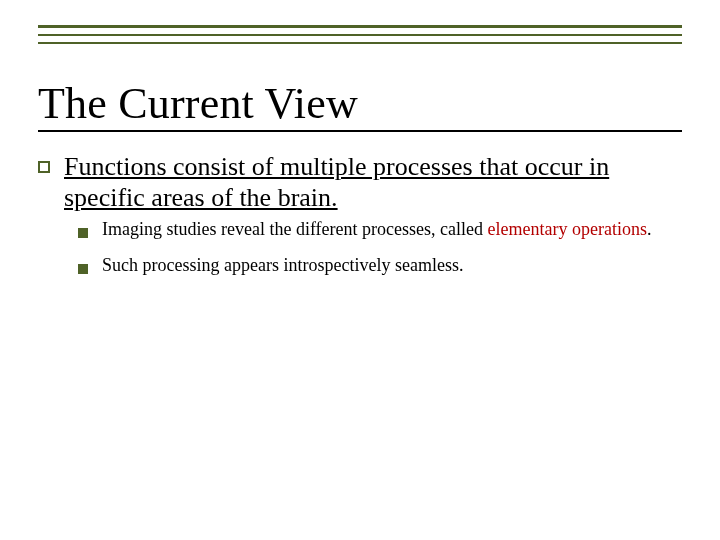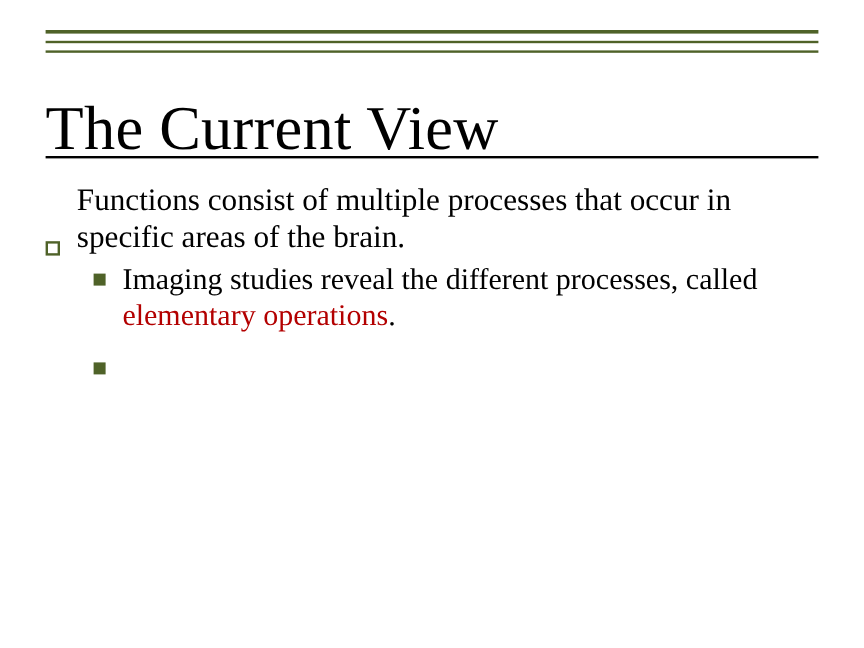--- a/index.html
+++ b/index.html
@@ -28,21 +28,21 @@
     background: #4f6228;
     margin-bottom: 6px;
   }
   .rule.thin {
     height: 2px;
   }
   .title {
     position: absolute;
     top: 78px;
     left: 38px;
-    font-size: 52px;
+    font-size: 44px;
     font-weight: normal;
     letter-spacing: 0.2px;
   }
   .title-underline {
     position: absolute;
     top: 130px;
     left: 38px;
     right: 38px;
     height: 2px;
     background: #000;
@@ -50,37 +50,38 @@
   .content {
     position: absolute;
     top: 152px;
     left: 38px;
     right: 26px;
     font-size: 26px;
     line-height: 1.18;
   }
   .bullet-l1 {
     display: flex;
-    align-items: flex-end;
+    align-items: flex-start;
     margin-bottom: 6px;
+    text-decoration: underline;
   }
   .bullet-l1 .marker {
     width: 12px;
     height: 12px;
     border: 2px solid #4f6228;
     box-sizing: border-box;
     margin-top: 9px;
     margin-right: 14px;
     flex: 0 0 auto;
   }
   .bullet-l2 {
     display: flex;
     align-items: flex-start;
     margin-left: 40px;
-    font-size: 25px;
+    font-size: 18px;
     line-height: 1.2;
     margin-bottom: 4px;
   }
   .bullet-l2 .marker {
     width: 10px;
     height: 10px;
     background: #4f6228;
     margin-top: 9px;
     margin-right: 14px;
     flex: 0 0 auto;
@@ -120,18 +121,21 @@
         <span>
           <span>Imaging studies reveal the different processes, called </span><span class="red">elementary operations</span><span>.</span>
         </span>
       </div>
     </div>
 
 
     <div class="sub-group">
       <div class="bullet-l2">
         <span class="marker"></span>
+        <span>
+          <span>Such processing appears introspectively seamless.</span>
+        </span>
       </div>
     </div>
 
   </div>
 
 </div>
 
 </body></html>

